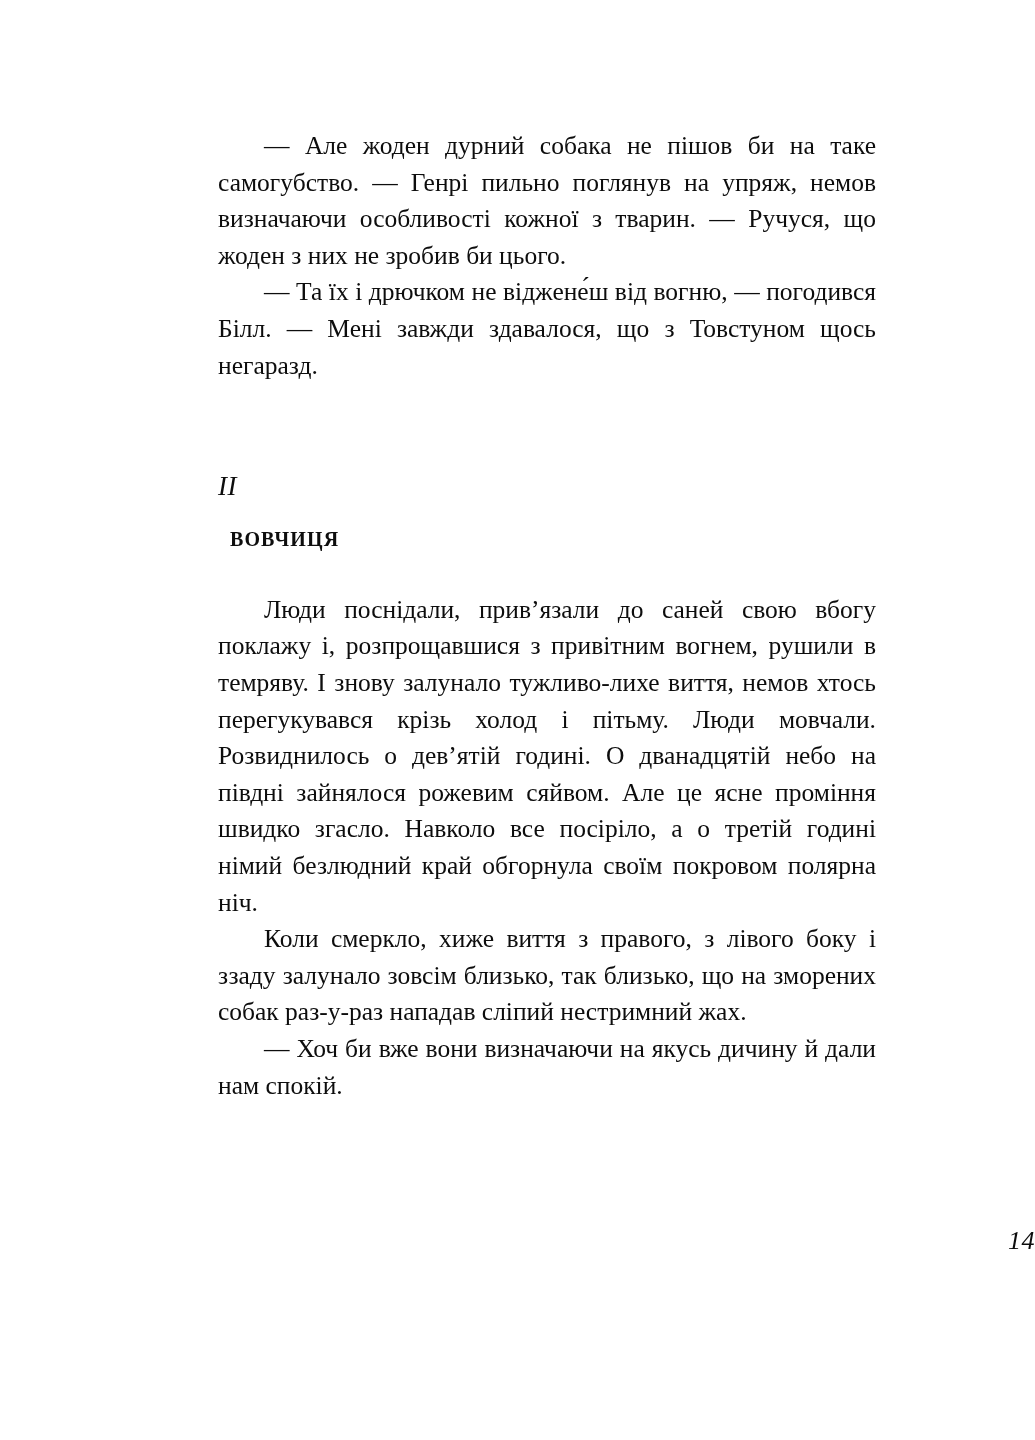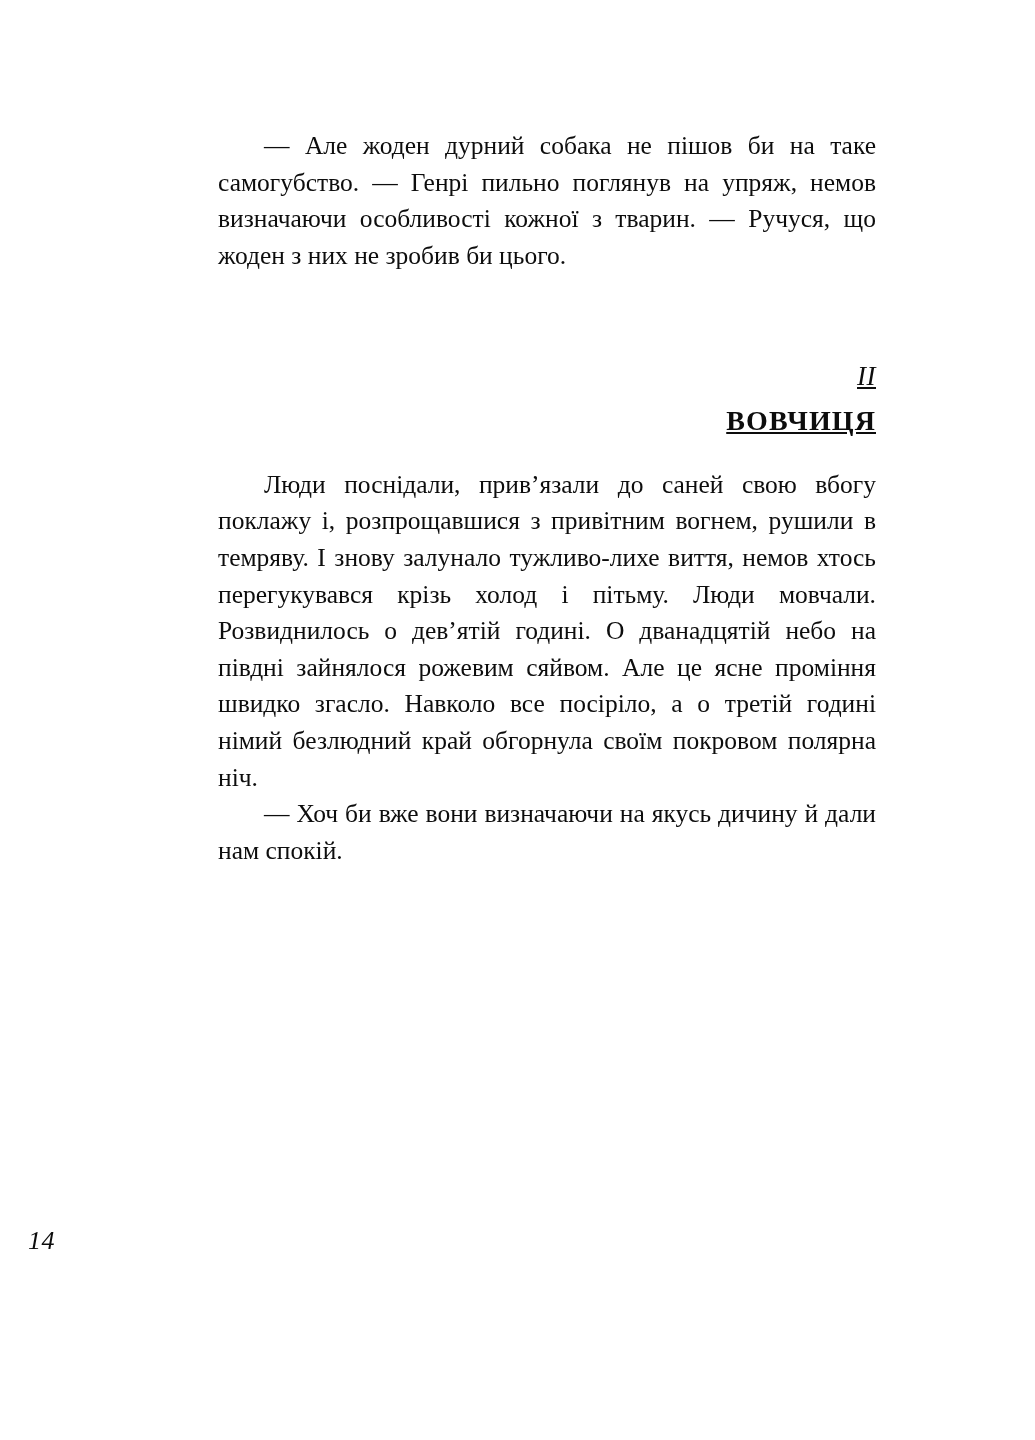--- a/index.html
+++ b/index.html
@@ -40,81 +40,81 @@
     text-justify: inter-word;
     text-indent: 46px;
     hyphens: manual;
     -webkit-hyphens: manual;
   }
 
   
   .chapter {
     margin: 0;
     padding: 0;
-    text-align: right;
-    text-decoration: underline;
+    text-align: left;
   }
   .chapter-number {
     display: block;
     font-style: italic;
     font-size: 27px;
     line-height: 1.1;
     letter-spacing: 0.5px;
     margin: 0;
     padding: 0;
   }
   .chapter-title {
     display: block;
     font-weight: bold;
-    font-size: 28px;
+    font-size: 20px;
     line-height: 1.1;
     letter-spacing: 1.1px;
-    margin: 0;
+    margin: 12px;
     padding: 0;
   }
 
   .spacer-before-chapter { height: 88px; }
   .spacer-number-to-title { height: 14px; }
   .spacer-after-chapter { height: 30px; }
 
   .folio {
     position: absolute;
     left: 0;
     right: 0;
     top: 1228px;
-    text-align: left;
+    text-align: right;
     font-style: italic;
     font-size: 26px;
     line-height: 1;
     letter-spacing: 0.5px;
-    margin-left: 28px;
   }
 </style>
 </head>
 <body>
 
 <div class="page">
 
   <div class="text-block">
 
     <p class="para">— Але жоден дурний собака не пішов би на таке самогубство. — Генрі пильно поглянув на упряж, немов визначаючи особливості кожної з тварин. — Ручуся, що жоден з них не зробив би цього.</p>
 
+    <p class="para">— Та їх і дрючком не віджене́ш від вогню, — погодився Білл. — Мені завжди здавалося, що з Товстуном щось негаразд.</p>
 
     <div class="spacer-before-chapter"></div>
 
     <div class="chapter">
       <span class="chapter-number">II</span>
       <div class="spacer-number-to-title"></div>
       <span class="chapter-title">ВОВЧИЦЯ</span>
     </div>
 
     <div class="spacer-after-chapter"></div>
 
     <p class="para">Люди поснідали, прив’язали до саней свою вбогу поклажу і, розпрощавшися з привітним вогнем, рушили в темряву. І знову залунало тужливо-лихе виття, немов хтось перегукувався крізь холод і пітьму. Люди мовчали. Розвиднилось о дев’ятій годині. О дванадцятій небо на півдні зайнялося рожевим сяйвом. Але це ясне проміння швидко згасло. Навколо все посіріло, а о третій годині німий безлюдний край обгорнула своїм покровом полярна ніч.</p>
 
+    <p class="para">Коли смеркло, хиже виття з правого, з лівого боку і ззаду залунало зовсім близько, так близько, що на зморених собак раз-у-раз нападав сліпий нестримний жах.</p>
 
 
     <p class="para">— Хоч би вже вони визначаючи на якусь дичину й дали нам спокій.</p>
 
   </div>
 
   <div class="folio">14</div>
 
 </div>
 

